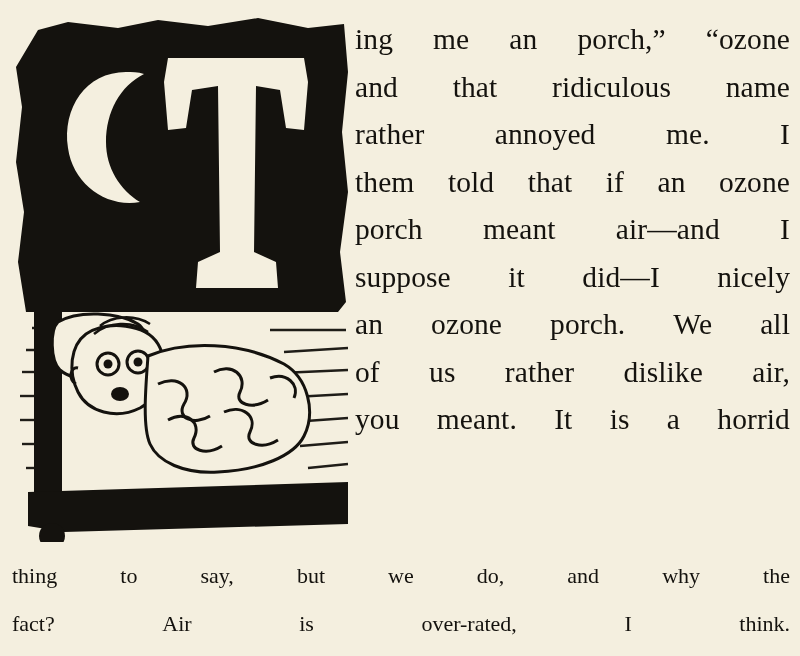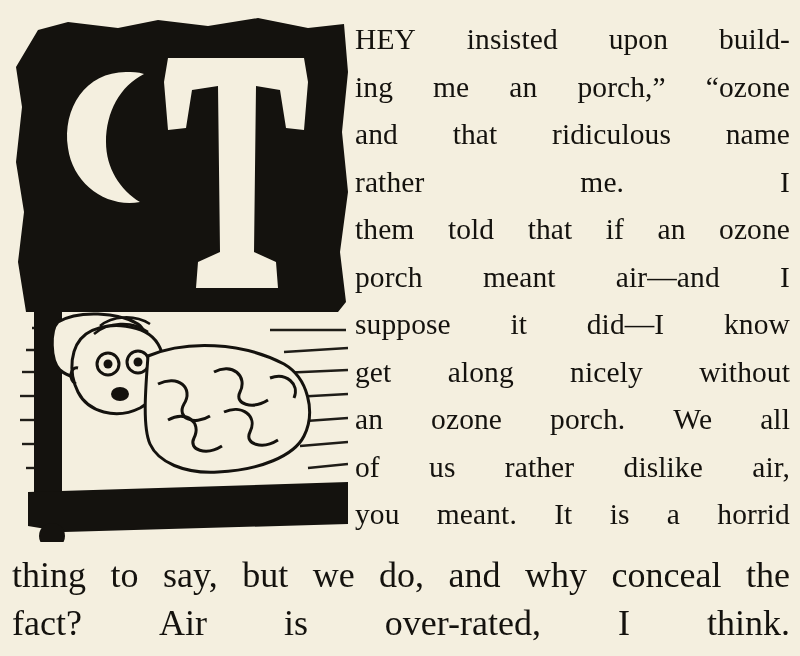--- a/index.html
+++ b/index.html
@@ -54,21 +54,21 @@
     justify-content: space-between;
   }
   .col-text .just > span { display: inline-block; }
 
   
   .full-text {
     position: absolute;
     left: 12px;
     top: 552px;
     width: 778px;
-    font-size: 36px;
+    font-size: 22px;
     line-height: 47.5px;
   }
   .full-text .line {
     display: block;
     white-space: nowrap;
   }
   .full-text .just {
     display: flex;
     justify-content: space-between;
   }
@@ -161,40 +161,35 @@
         <path d="M160,408 C178,398 194,410 186,426 C180,438 198,444 214,434"></path>
         <path d="M206,360 C224,350 240,364 232,380 C226,392 244,398 260,388"></path>
         <path d="M216,400 C234,392 250,404 242,420 C236,432 254,438 270,428"></path>
         <path d="M262,366 C278,360 292,372 286,386"></path>
       </g>
     </svg>
   </div>
 
   <div class="col-text">
     <span class="line just">
-      <span>HEY</span>
-      <span>insisted</span>
-      <span>upon</span>
-      <span>build-</span>
-    </span>
-    <span class="line just">
       <span>ing</span>
       <span>me</span>
       <span>an</span>
       <span>porch,”</span>
       <span>“ozone</span>
     </span>
     <span class="line just">
       <span>and</span>
       <span>that</span>
       <span>ridiculous</span>
       <span>name</span>
     </span>
     <span class="line just">
       <span>rather</span>
+      <span>annoyed</span>
       <span>me.</span>
       <span>I</span>
     </span>
     <span class="line just">
       <span>them</span>
       <span>told</span>
       <span>that</span>
       <span>if</span>
       <span>an</span>
       <span>ozone</span>
@@ -202,27 +197,21 @@
     <span class="line just">
       <span>porch</span>
       <span>meant</span>
       <span>air—and</span>
       <span>I</span>
     </span>
     <span class="line just">
       <span>suppose</span>
       <span>it</span>
       <span>did—I</span>
-      <span>know</span>
-    </span>
-    <span class="line just">
-      <span>get</span>
-      <span>along</span>
       <span>nicely</span>
-      <span>without</span>
     </span>
     <span class="line just">
       <span>an</span>
       <span>ozone</span>
       <span>porch.</span>
       <span>We</span>
       <span>all</span>
     </span>
     <span class="line just">
       <span>of</span>
@@ -244,21 +233,20 @@
   <div class="full-text">
     <span class="line just">
       <span>thing</span>
       <span>to</span>
       <span>say,</span>
       <span>but</span>
       <span>we</span>
       <span>do,</span>
       <span>and</span>
       <span>why</span>
-      <span>conceal</span>
       <span>the</span>
     </span>
     <span class="line just">
       <span>fact?</span>
       <span>Air</span>
       <span>is</span>
       <span>over-rated,</span>
       <span>I</span>
       <span>think.</span>
     </span>

